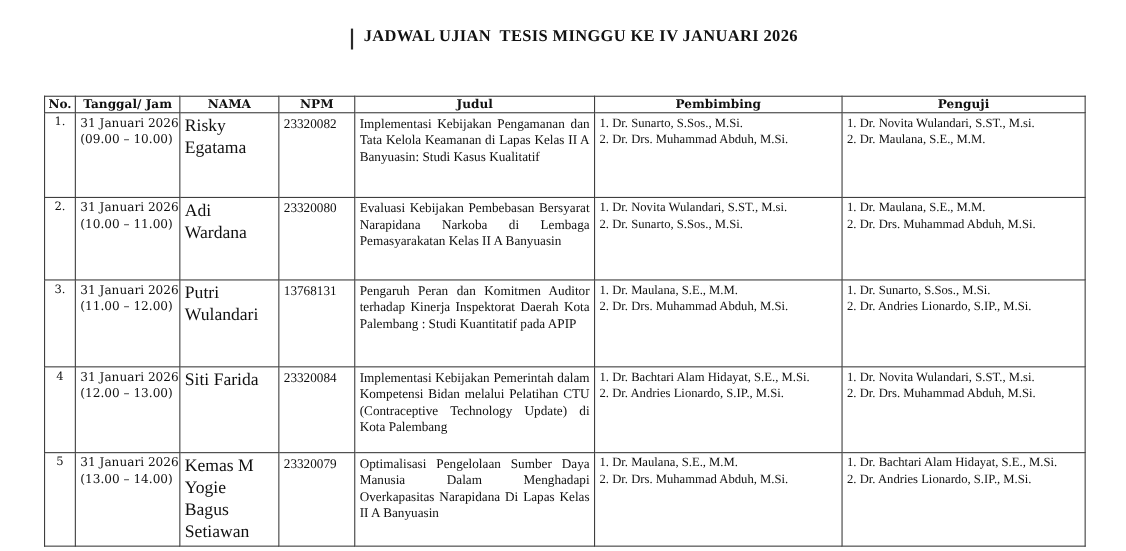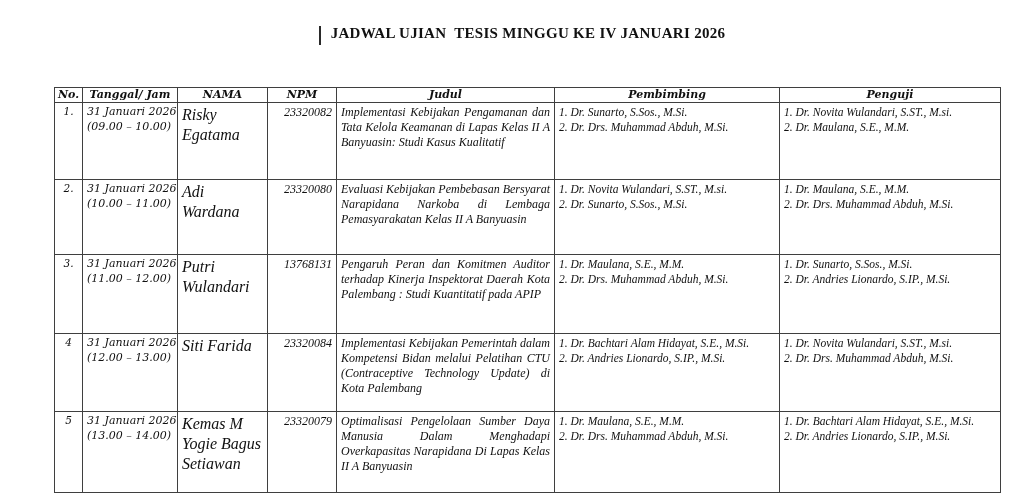--- a/index.html
+++ b/index.html
@@ -33,25 +33,24 @@
     color: #111;
   }
   .text-cursor {
     position: absolute;
     top: 26px; left: 319px;
     width: 1.5px; height: 19px;
     background: #2a2a2a;
   }
   table.schedule {
     position: absolute;
-    top: 87px; left: 54px;
+    top: 87px; left: 40px;
     width: 946px;
     border-collapse: collapse;
     table-layout: fixed;
-    font-style: italic;
   }
   .schedule col.c-no   { width: 28px; }
   .schedule col.c-tgl  { width: 95px; }
   .schedule col.c-nama { width: 90px; }
   .schedule col.c-npm  { width: 69px; }
   .schedule col.c-jud  { width: 218px; }
   .schedule col.c-pem  { width: 225px; }
   .schedule col.c-pen  { width: 221px; }
   .schedule th, .schedule td {
     border: 1px solid #3f3f3f;
@@ -82,21 +81,21 @@
     padding: 3px 3px;
   }
   .cell-tanggal div { white-space: nowrap; }
   .cell-nama {
     font-size: 16px;
     line-height: 1.25;
     padding: 3px 4px;
   }
   .cell-npm {
     font-size: 12px;
-    text-align: right;
+    text-align: left;
     padding: 3px 2px;
   }
   .cell-judul {
     font-size: 12px;
     line-height: 1.26;
     text-align: justify;
     padding: 3px 4px;
   }
   .cell-list {
     font-size: 11.5px;

